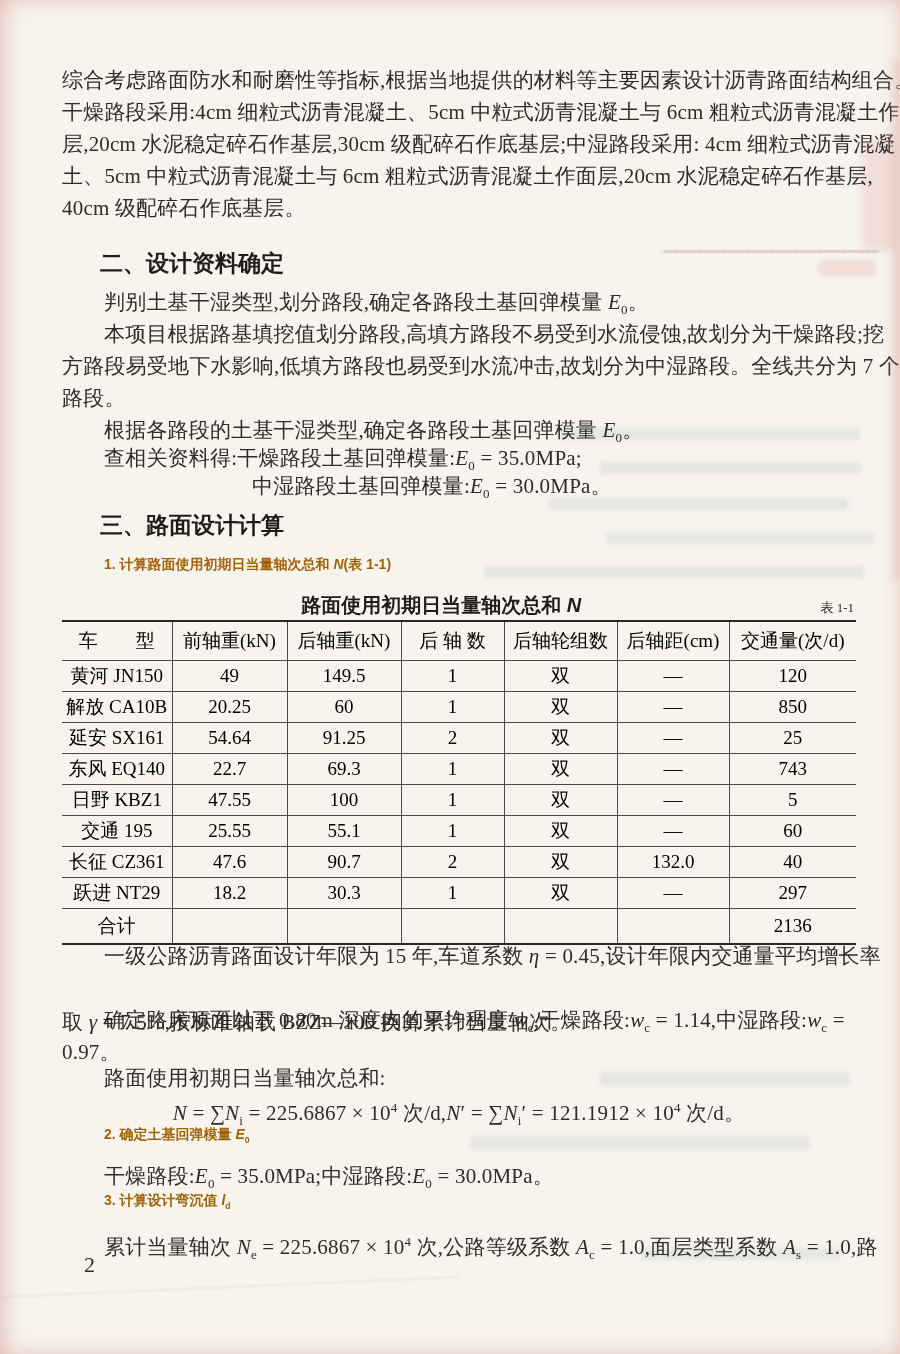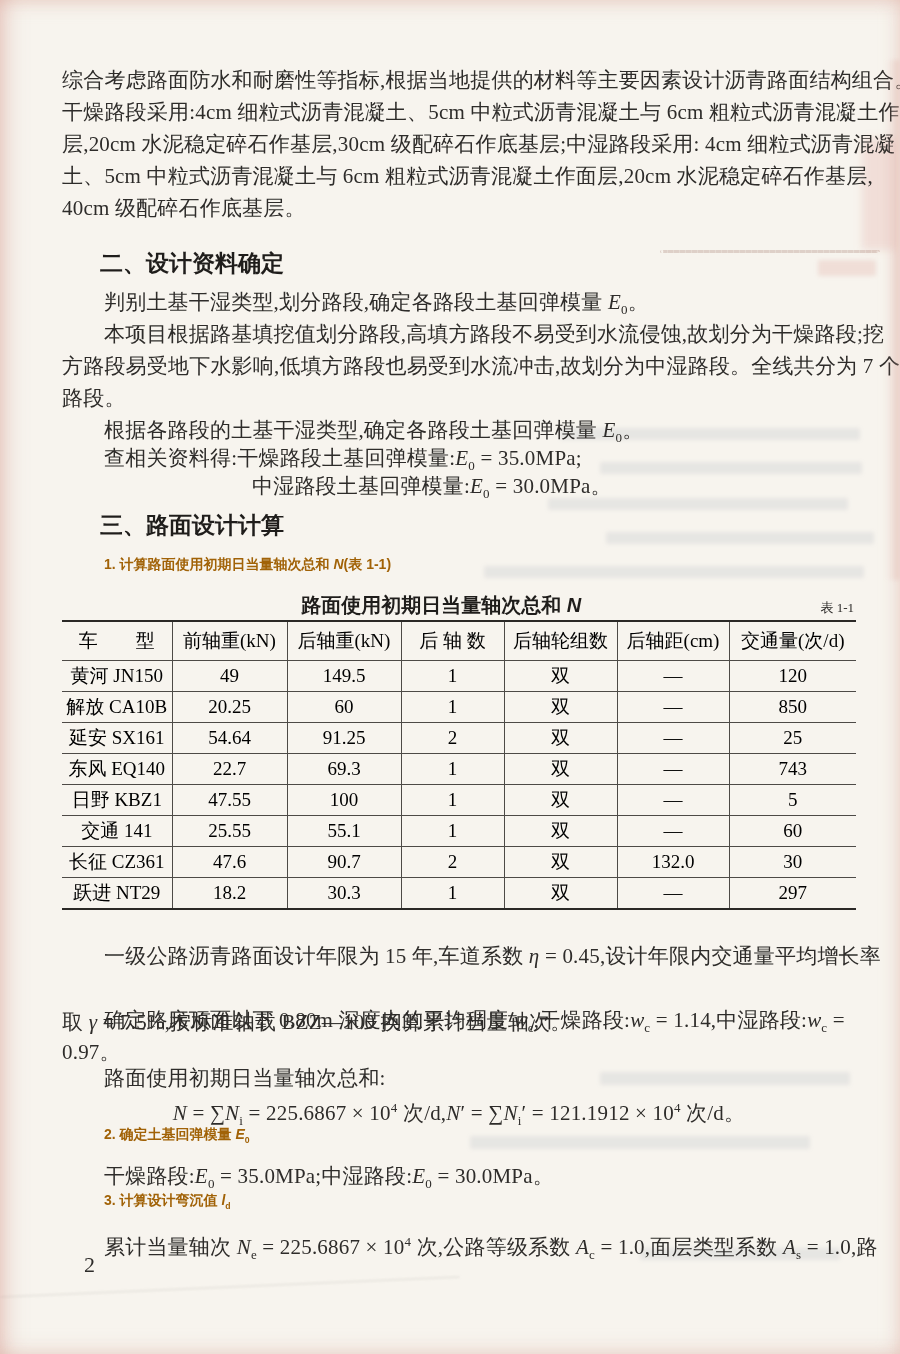--- a/index.html
+++ b/index.html
@@ -196,45 +196,54 @@
             <tr>
               <td>日野 KBZ1</td>
               <td>47.55</td>
               <td>100</td>
               <td>1</td>
               <td>双</td>
               <td>—</td>
               <td>5</td>
             </tr>
             <tr>
-              <td>交通 141</td>
+              <td>交通 195</td>
               <td>25.55</td>
               <td>55.1</td>
               <td>1</td>
               <td>双</td>
               <td>—</td>
               <td>60</td>
             </tr>
             <tr>
               <td>长征 CZ361</td>
               <td>47.6</td>
               <td>90.7</td>
               <td>2</td>
               <td>双</td>
               <td>132.0</td>
-              <td>30</td>
+              <td>40</td>
             </tr>
             <tr>
               <td>跃进 NT29</td>
               <td>18.2</td>
               <td>30.3</td>
               <td>1</td>
               <td>双</td>
               <td>—</td>
               <td>297</td>
+            </tr>
+            <tr class="total">
+              <td>合计</td>
+              <td></td>
+              <td></td>
+              <td></td>
+              <td></td>
+              <td></td>
+              <td>2136</td>
             </tr>
           </tbody>
       </table>
     </div>
 
     <div class="blk line indent" style="top:940px;">一级公路沥青路面设计年限为 15 年,车道系数 <i>η</i> = 0.45,设计年限内交通量平均增长率</div>
     <div class="blk line" style="top:1006px;">取 <i>γ</i> = 7.5%,按标准轴载 BZZ—100 换算累计当量轴次。</div>
     <div class="blk line indent" style="top:1004px;">确定路床顶面以下 0.80m 深度内的平均稠度 <i>w</i><sub>c</sub>,干燥路段:<i>w</i><sub>c</sub> = 1.14,中湿路段:<i>w</i><sub>c</sub> =</div>
     <div class="blk line" style="top:1036px;">0.97。</div>
 

